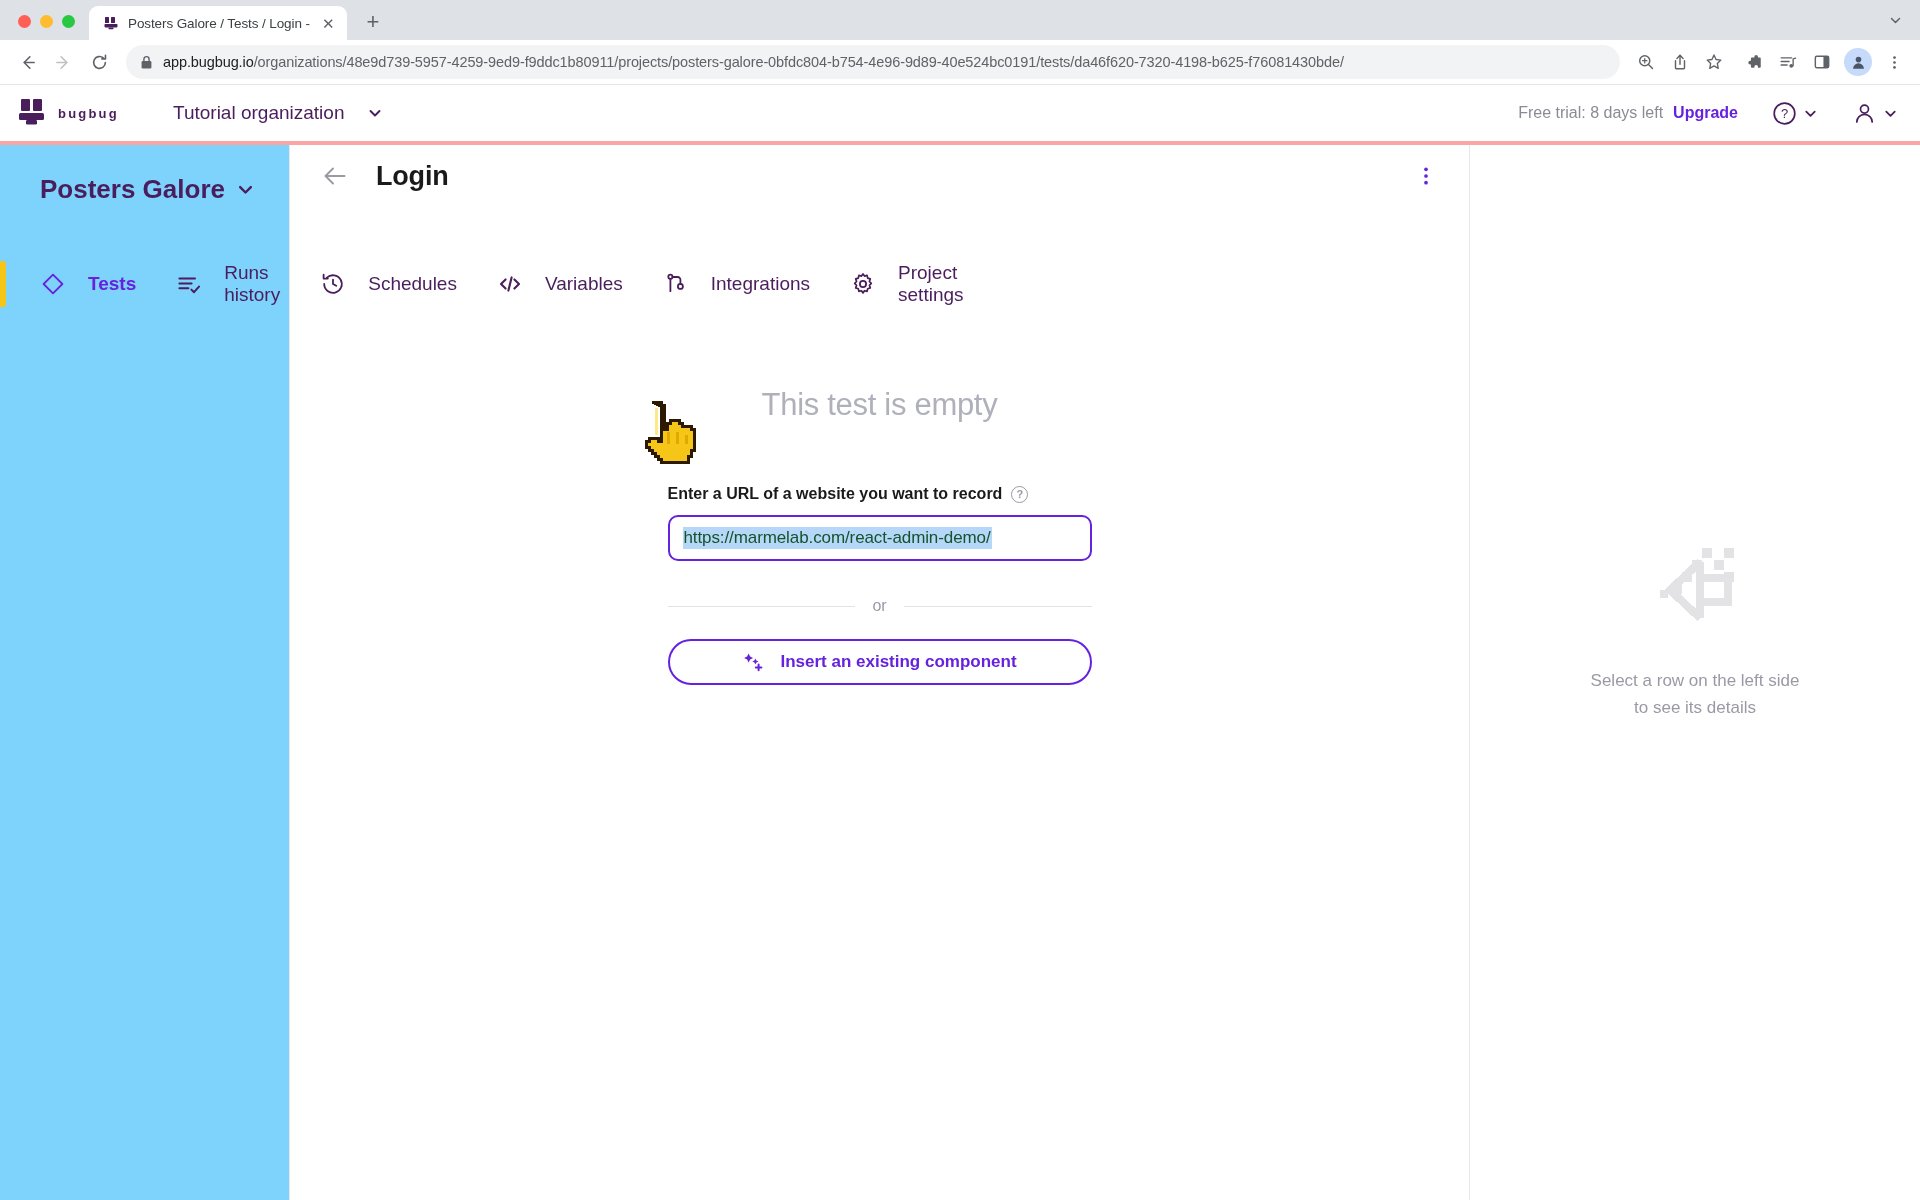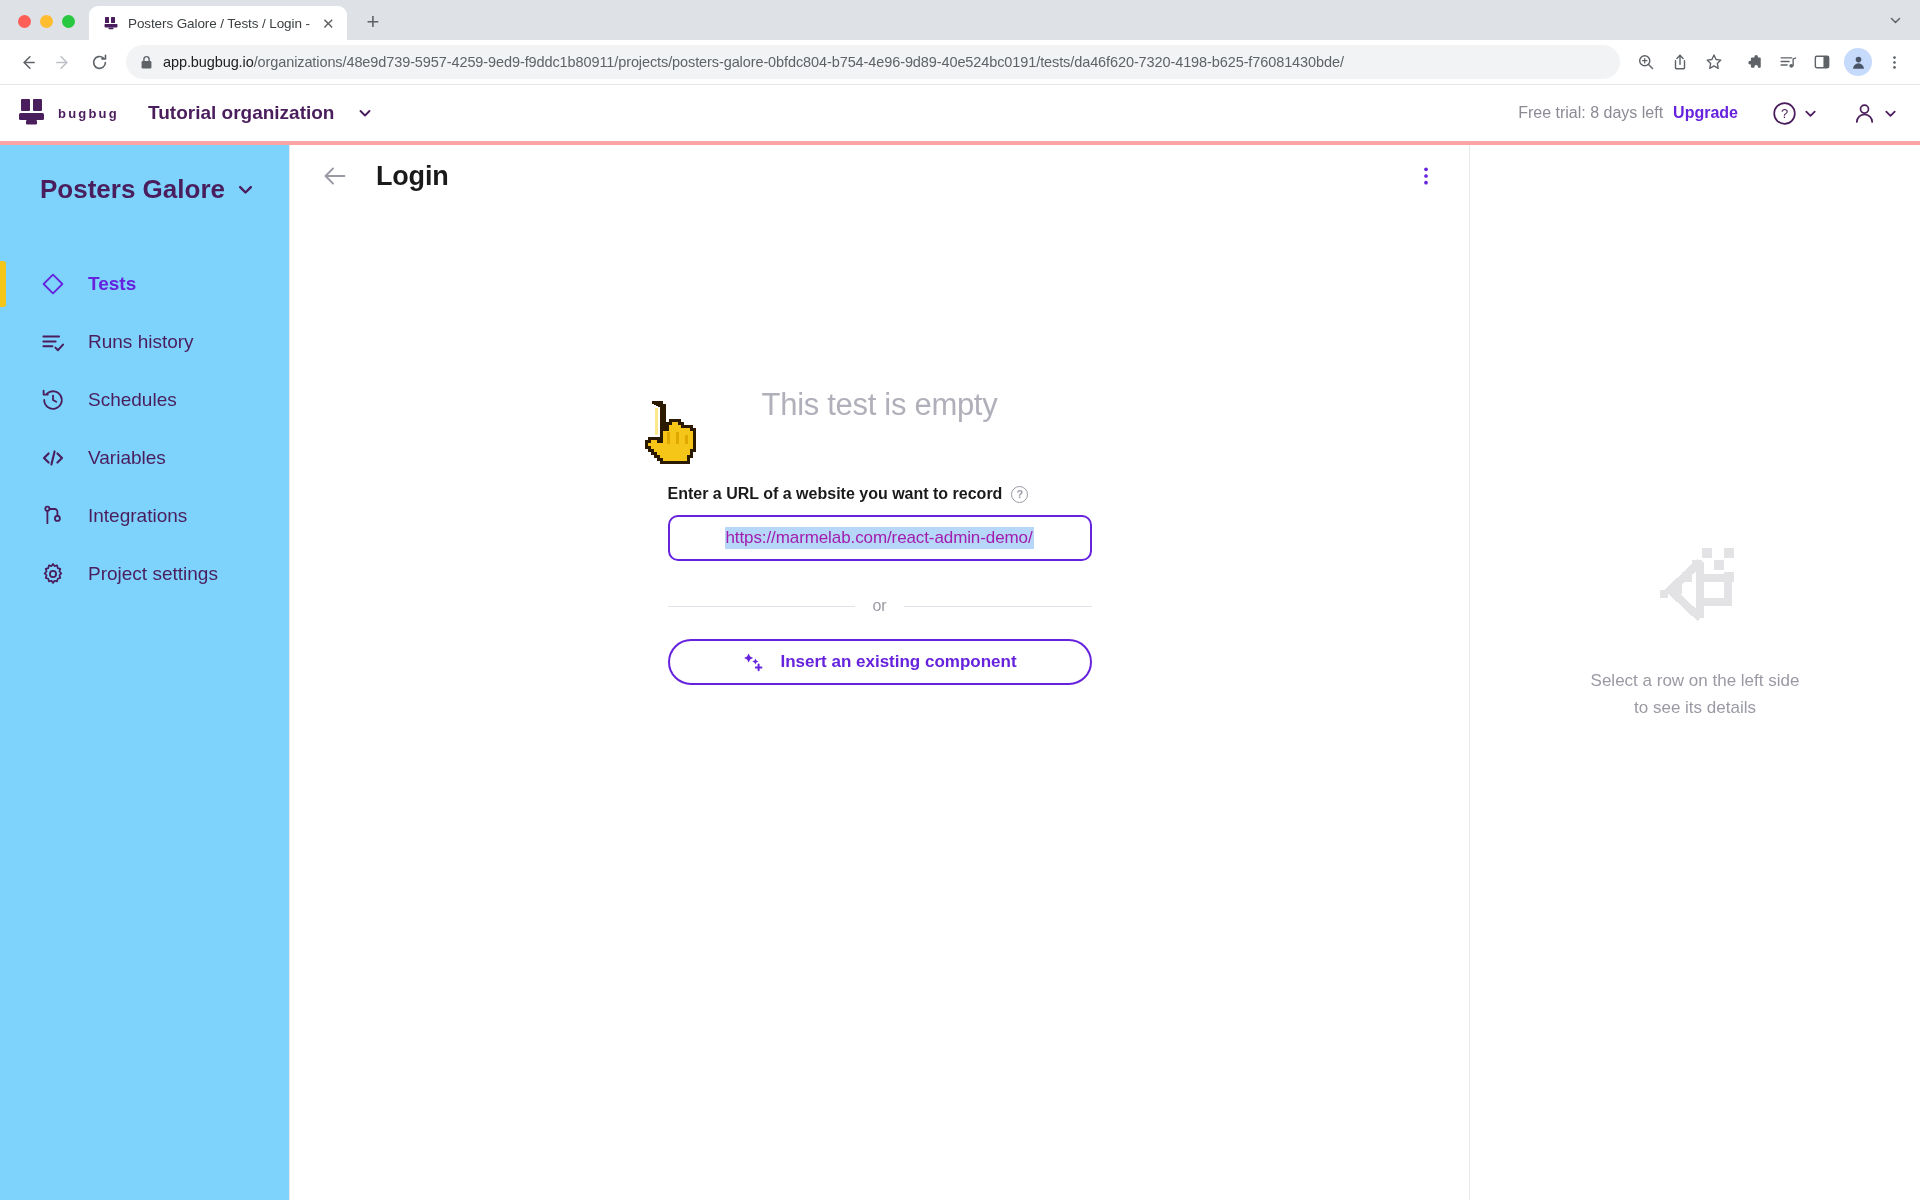--- a/index.html
+++ b/index.html
@@ -86,41 +86,41 @@
   }
 
   #app-header {
     height: 60px; flex: 0 0 60px; display: flex; align-items: center;
     padding: 0 22px 0 18px; border-bottom: 4px solid #fca5a5; background: #fff;
   }
   #logo-wrap { display: flex; align-items: center; gap: 8px; width: 110px; }
   .logo-mark { width: 32px; height: 30px; }
   .logo-word { font-size: 13px; font-weight: 700; letter-spacing: 2.2px; color: #4a1d5c; }
   #org-switcher {
-    display: flex; align-items: center; gap: 23px; margin-left: 20px;
-    color: #4a1d5c; font-size: 19px; font-weight: 700;
+    display: flex; align-items: center; gap: 23px; margin-left: 45px;
+    color: #4a1d5c; font-size: 19px; font-weight: 400;
   }
   .header-spacer { flex: 1; }
   #trial-text { font-size: 16px; color: #8b8b96; }
   #upgrade-link { font-size: 16px; color: #6622dd; font-weight: 700; margin-left: 10px; }
   .header-icon-btn { display: flex; align-items: center; gap: 6px; color: #4a1d5c; margin-left: 34px; }
 
   #app-body { flex: 1; display: flex; min-height: 0; }
 
   
   #sidebar {
     width: 290px; flex: 0 0 290px; background: #7dd3fc;
     border-right: 1px solid #e9e7ee; display: flex; flex-direction: column;
     padding-top: 22px; position: relative;
   }
   #project-switcher {
     display: flex; align-items: center; gap: 11px; padding: 0 0 0 40px;
     color: #4a1d5c; font-size: 26px; font-weight: 700; height: 44px;
   }
-  #nav-list { margin-top: 44px; display: flex; flex-direction: column; }
+  #nav-list { margin-top: 44px; display: flex; flex-direction: row; }
   .nav-item {
     height: 58px; display: flex; align-items: center; gap: 22px;
     padding-left: 40px; position: relative; color: #4a1d5c;
     font-size: 19px; font-weight: 400;
   }
   .nav-item .nav-icon { width: 26px; height: 26px; flex: 0 0 26px; display: flex; align-items: center; justify-content: center; }
   .nav-item.active { color: #6622dd; font-weight: 700; }
   .nav-item.active::before {
     content: ""; position: absolute; left: 0; top: 6px; bottom: 6px;
     width: 6px; background: #f5c518; border-radius: 0 3px 3px 0;
@@ -145,23 +145,22 @@
   .help-circle {
     width: 17px; height: 17px; border-radius: 50%; border: 1.4px solid #9a9aa5;
     color: #9a9aa5; font-size: 11px; display: flex; align-items: center;
     justify-content: center; font-weight: 700; flex: 0 0 17px;
   }
   #url-input-box {
     width: 100%; height: 46px; border: 2px solid #6622dd; border-radius: 10px;
     display: flex; align-items: center; padding: 0 13px; background: #fff;
   }
   #url-input-text {
-    font-size: 17px; color: #a21caf; background: #b6d7f7; padding: 1px 1px;
+    font-size: 17px; color: #14532d; background: #b6d7f7; padding: 1px 1px;
     letter-spacing: -0.1px;
-    margin-left: 42px;
   }
   #start-recording-btn {
     width: 100%; height: 48px; margin-top: 23px; border-radius: 26px;
     background: #6622dd; color: #fff; font-size: 17px; font-weight: 700;
     display: flex; align-items: center; justify-content: center; border: none;
   }
   #or-divider {
     width: 100%; margin-top: 36px; display: flex; align-items: center; gap: 17px;
   }
   #or-divider .line { flex: 1; height: 1px; background: #e2e2e8; }

